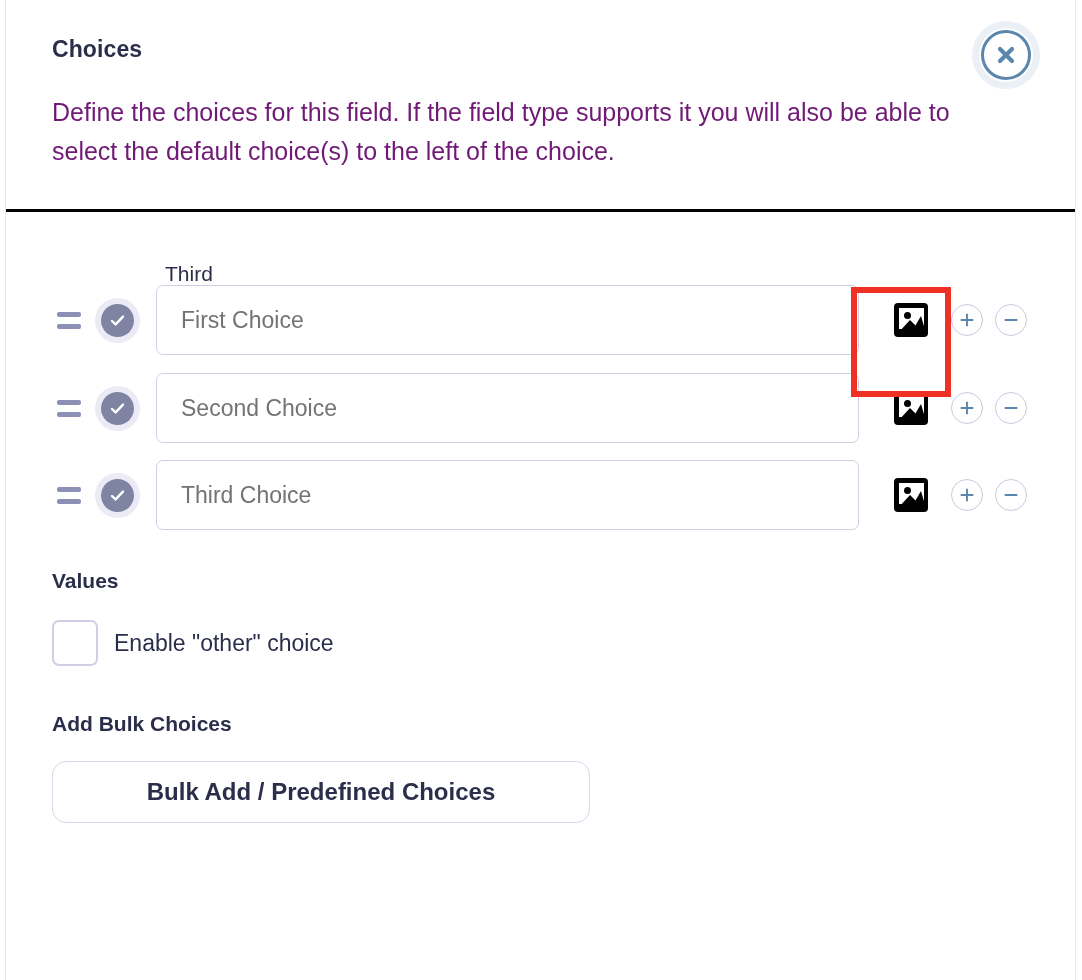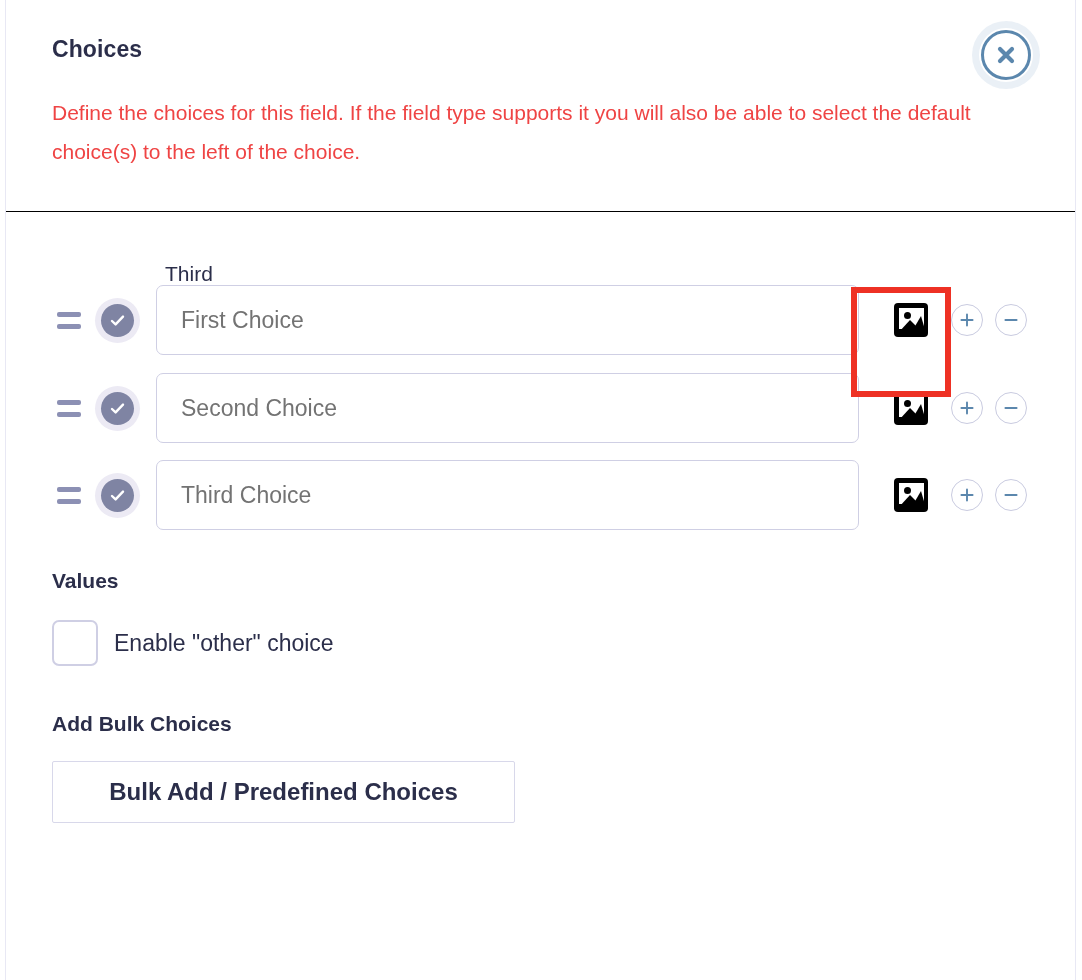--- a/index.html
+++ b/index.html
@@ -24,35 +24,35 @@
     height: 980px;
     background: #ffffff;
     border-left: 1px solid #e8e8f4;
     border-right: 1px solid #e8e8f4;
   }
 
   
   .header {
     position: relative;
     padding: 38px 46px 22px 46px;
-    border-bottom: 1px solid #000000;
+    border-bottom: 3px solid #000000;
     height: 212px;
   }
   .header-title {
     font-size: 23px;
     font-weight: 600;
     letter-spacing: .1px;
     color: #2b2e4a;
     margin: 0 0 32px 0;
     line-height: 1;
   }
   .header-desc {
-    font-size: 21px;
+    font-size: 25px;
     line-height: 39px;
-    color: #ef4444;
+    color: #701a75;
     max-width: 930px;
     margin: 0;
     font-weight: 400;
   }
 
   .close-btn {
     position: absolute;
     right: 42px;
     top: 28px;
     width: 54px;
@@ -261,24 +261,24 @@
 
   
   .bulk-title {
     font-size: 21px;
     font-weight: 600;
     color: #2b2e4a;
     margin: 46px 0 0 0;
   }
   .bulk-btn {
     margin-top: 25px;
-    width: 463px;
+    width: 538px;
     height: 62px;
     border: 1px solid #d8d8ea;
-    border-radius: 2px;
+    border-radius: 14px;
     background: #ffffff;
     font-family: "Liberation Sans", sans-serif;
     font-size: 24px;
     font-weight: 600;
     color: #2b2e4a;
     cursor: pointer;
   }
 
   
   .redbox {

